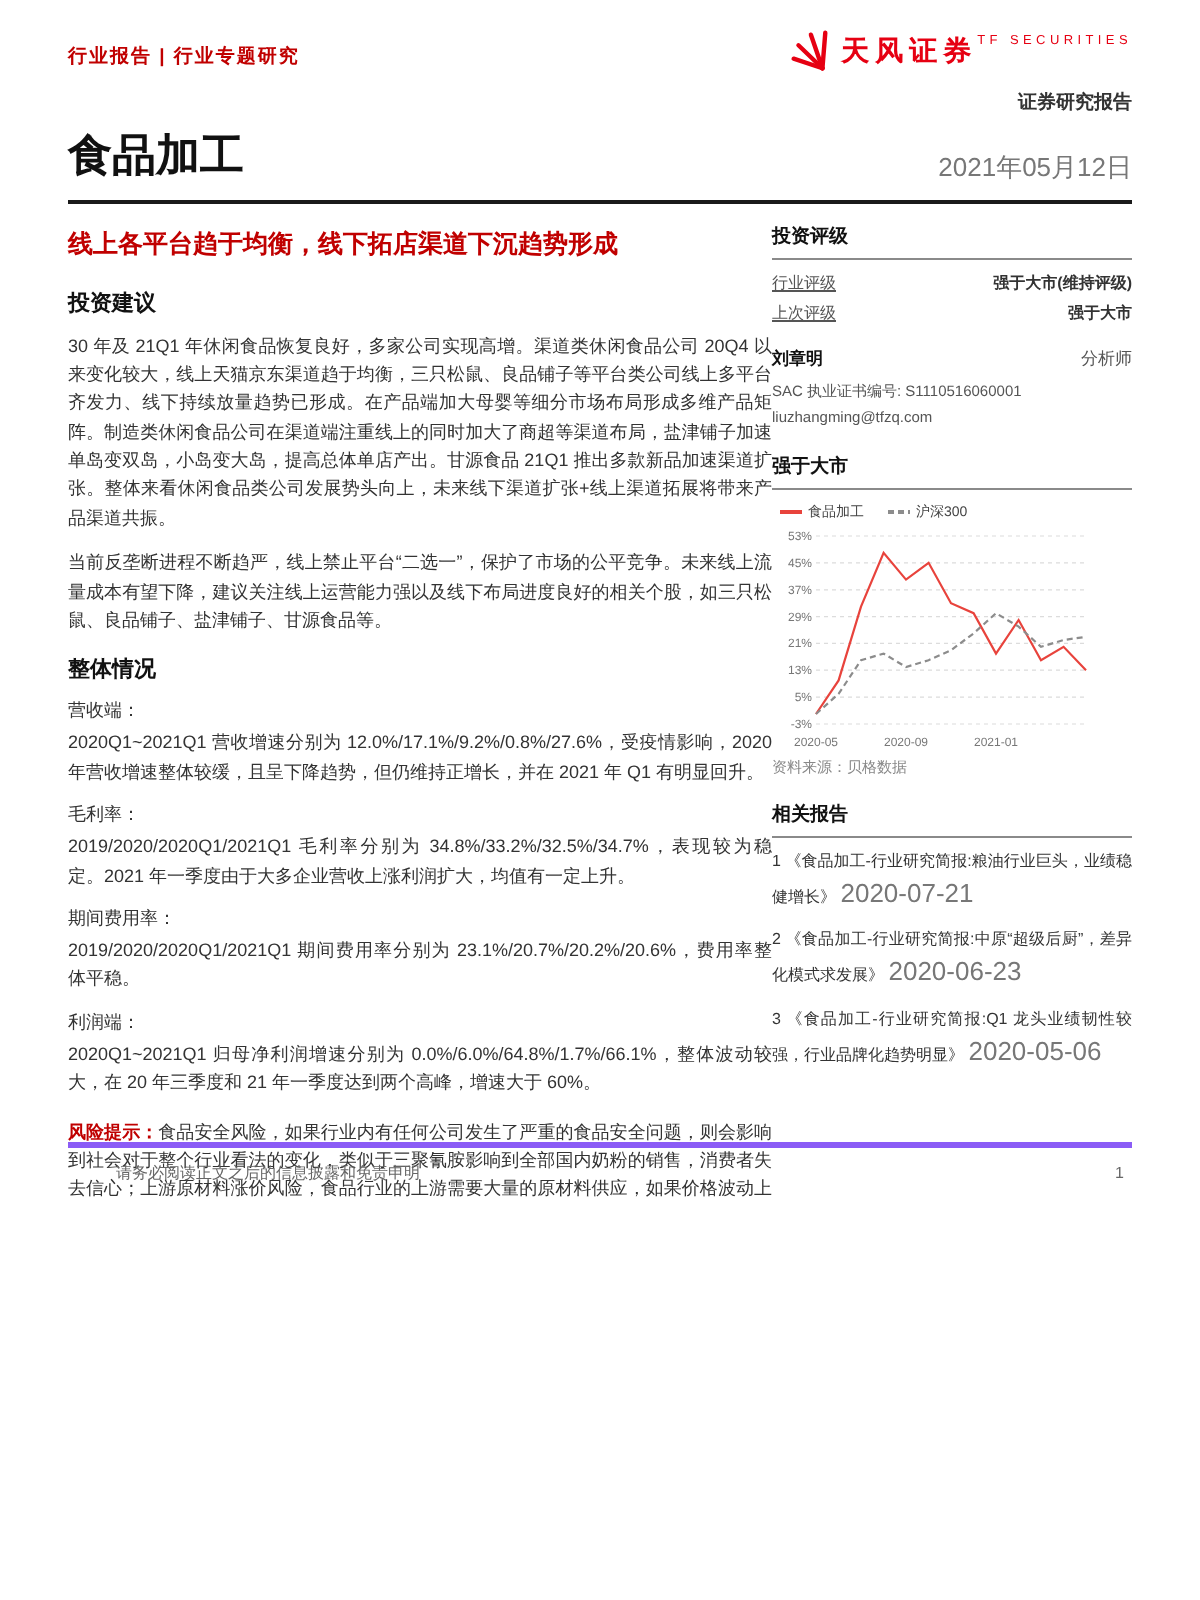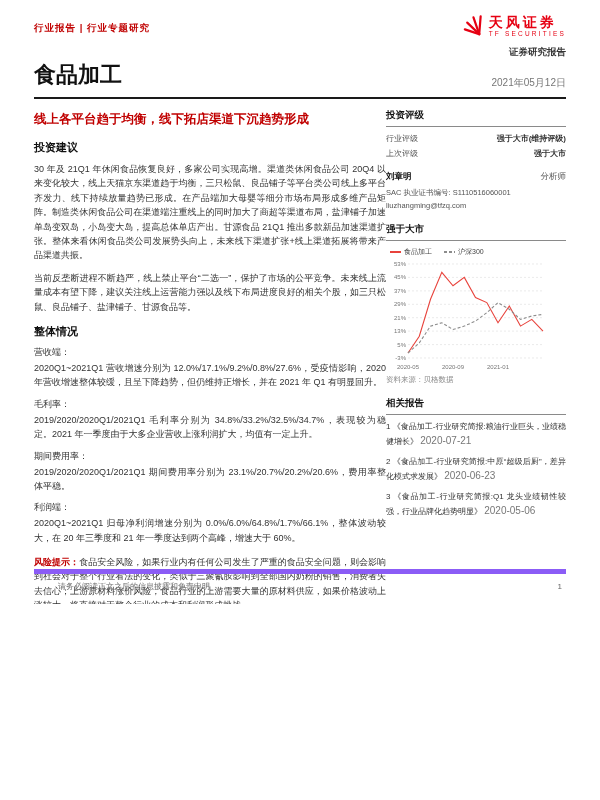--- a/index.html
+++ b/index.html
@@ -3,61 +3,61 @@
 <meta charset="utf-8">
 <style>
   * { margin:0; padding:0; box-sizing:border-box; }
   html,body { background:#ffffff; }
   body { font-family:"Liberation Sans","DejaVu Sans",sans-serif; }
   .page { width:600px; height:604px; background:#fff; position:relative; padding:14px 34px 0 34px; overflow:hidden; }
 
   .topbar { display:flex; justify-content:space-between; align-items:flex-start; }
   .category { color:#c00000; font-size:9.5px; font-weight:bold; letter-spacing:1px; padding-top:8px; }
   .logo { display:flex; align-items:center; gap:5px; }
-  .logo-text { display:flex; flex-direction:column; line-height:1.15; }
+  .logo-text { display:flex; line-height:1.15; }
   .brand-name { color:#e60012; font-size:14px; font-weight:bold; letter-spacing:3px; }
   .brand-en { color:#e60012; font-size:6.5px; letter-spacing:2.2px; }
 
   .title-row { display:flex; justify-content:space-between; align-items:flex-end; margin-top:8px; border-bottom:2px solid #1a1a1a; padding-bottom:7px; }
   .page-title { font-size:22px; font-weight:bold; color:#111; }
   .report-meta { text-align:right; color:#333; }
   .report-type { font-size:9.5px; font-weight:bold; margin-bottom:4px; }
-  .report-date { font-size:10px;margin-top:17px; }
+  .report-date { font-size:13px;margin-top:17px; }
 
   .content { display:flex; gap:0; margin-top:10px; }
   .main-col { width:352px; flex:none; }
   .sidebar { flex:1; min-width:0; }
 
   .subtitle { color:#c00000; font-size:12.5px; font-weight:bold; margin:2px 0 12px; line-height:1.4; }
   .sec-heading { font-size:11px; font-weight:bold; color:#111; margin:10px 0 7px; }
   .body-text { font-size:9px; color:#333; line-height:1.6; text-align:justify; margin-bottom:8px; }
   .metric-label { font-size:9px; color:#333; margin:7px 0 2px; }
   .risk { margin-top:10px; }
   .risk-label { color:#c00000; font-weight:bold; }
 
   .sb-section { margin-bottom:12px; }
   .sb-heading { font-size:9.5px; font-weight:bold; color:#111; border-bottom:1px solid #8a8a8a; padding-bottom:4px; margin-bottom:6px; }
   .sb-row { display:flex; justify-content:space-between; font-size:8px; color:#333; margin-bottom:4px; }
-  .sb-label { color:#555; }
+  .sb-label { color:#555;text-decoration:underline; }
   .sb-value { font-weight:bold; }
   .author-line { display:flex; justify-content:space-between; font-size:8.5px; margin-bottom:4px; }
   .author-name { font-weight:bold; color:#111; }
   .author-role { color:#555; }
   .sb-small { font-size:7.5px; color:#555; line-height:1.5; word-break:break-all; margin-bottom:2px; }
 
   .chart-legend { display:flex; gap:12px; align-items:center; font-size:7px; color:#444; margin:2px 0 2px 4px; }
   .legend-item { display:flex; align-items:center; gap:3px; }
   .swatch { display:inline-block; width:11px; height:2px; background:#ccc; }
   #trend-svg { display:block; }
   .source { font-size:7.5px; color:#888; margin-top:4px; }
 
   .report-item { font-size:8px; color:#333; line-height:1.55; margin-bottom:7px; text-align:justify; }
   .report-date { color:#777; }
 
-  .footer { position:absolute; left:0; right:0; bottom:0; margin:0 34px; border-top:5px solid #8b5cf6; display:flex; justify-content:space-between; align-items:center; padding:7px 4px 12px 24px; font-size:8px; color:#666; }
+  .footer { position:absolute; left:0; right:0; bottom:0; margin:0 34px; border-top:3px solid #8b5cf6; display:flex; justify-content:space-between; align-items:center; padding:7px 4px 12px 24px; font-size:8px; color:#666; }
   .page-number { color:#666; }
 </style>
 </head>
 <body>
 
 <div class="page">
 
   <header class="topbar">
     <span class="category">行业报告 | 行业专题研究</span>
     <div class="logo">

